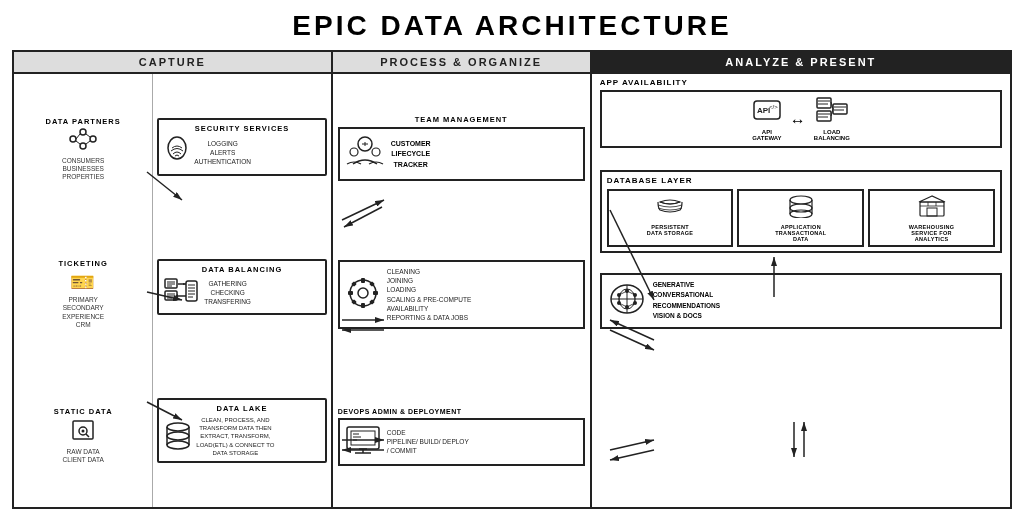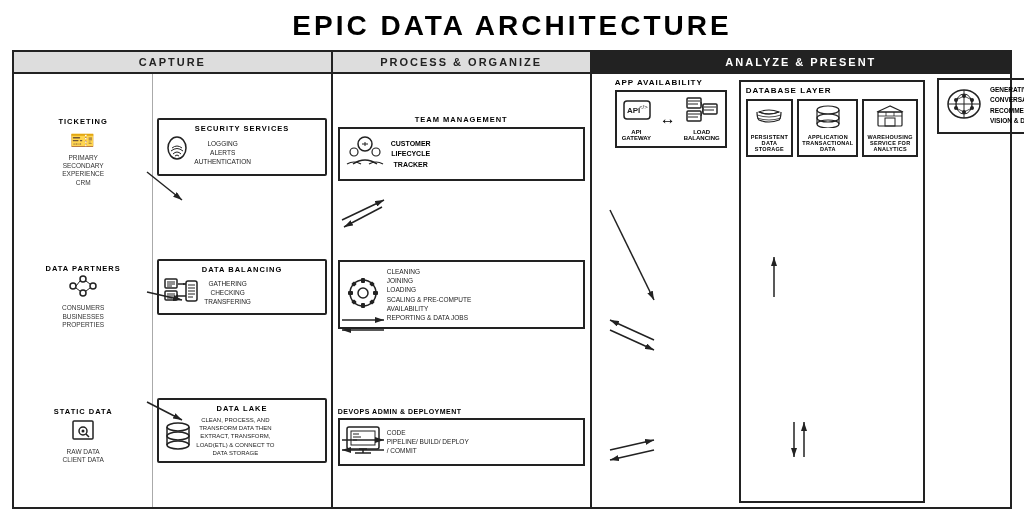--- a/index.html
+++ b/index.html
@@ -149,24 +149,24 @@
       position: relative;
     }
     .big-process-inner {
       display: flex;
       align-items: center;
       gap: 6px;
     }
     
     .analyze-body {
       display: flex;
-      flex-direction: row;
+      flex-direction: column;
       flex: 1;
-      padding: 4px 23px;
-      gap: 12px;
+      padding: 4px 8px;
+      gap: 20px;
     }
     .analyze-top {
       display: flex;
       gap: 6px;
     }
     .section-title {
       font-size: 8px;
       font-weight: 900;
       letter-spacing: 1px;
       margin-bottom: 3px;
@@ -214,29 +214,20 @@
 <div class="outer">
   <div class="main-title">EPIC DATA ARCHITECTURE</div>
 
   <div class="diagram-area">
 
     <div class="col-capture">
       <div class="col-header light">CAPTURE</div>
       <div class="capture-body">
 
         <div class="capture-left">
-
-          <div class="source-block">
-            <div class="source-label">TICKETING</div>
-            <div style="font-size:20px;">🎫</div>
-            <div class="source-sub" style="white-space:pre-line;">PRIMARY
-SECONDARY
-EXPERIENCE
-CRM</div>
-          </div>
 
           <div class="source-block">
             <div class="source-label">DATA PARTNERS</div>
             <div style="font-size:20px;">
               
               <svg width="28" height="22" viewBox="0 0 28 22">
                 <circle cx="4" cy="11" r="3" fill="none" stroke="#222" stroke-width="1.5"></circle>
                 <circle cx="14" cy="4" r="3" fill="none" stroke="#222" stroke-width="1.5"></circle>
                 <circle cx="24" cy="11" r="3" fill="none" stroke="#222" stroke-width="1.5"></circle>
                 <circle cx="14" cy="18" r="3" fill="none" stroke="#222" stroke-width="1.5"></circle>
@@ -245,20 +236,29 @@
                 <line x1="21" y1="13" x2="17" y2="16" stroke="#222" stroke-width="1"></line>
                 <line x1="7" y1="13" x2="11" y2="16" stroke="#222" stroke-width="1"></line>
               </svg>
             </div>
             <div class="source-sub" style="white-space:pre-line;">CONSUMERS
 BUSINESSES
 PROPERTIES</div>
           </div>
 
           <div class="source-block">
+            <div class="source-label">TICKETING</div>
+            <div style="font-size:20px;">🎫</div>
+            <div class="source-sub" style="white-space:pre-line;">PRIMARY
+SECONDARY
+EXPERIENCE
+CRM</div>
+          </div>
+
+          <div class="source-block">
             <div class="source-label">STATIC DATA</div>
             <div>
               <svg width="28" height="24" viewBox="0 0 28 24">
                 <rect x="4" y="3" width="20" height="18" rx="1" fill="none" stroke="#222" stroke-width="1.5"></rect>
                 <circle cx="14" cy="13" r="4" fill="none" stroke="#222" stroke-width="1.5"></circle>
                 <circle cx="14" cy="13" r="1.5" fill="#222"></circle>
                 <line x1="17" y1="16" x2="20" y2="19" stroke="#222" stroke-width="1.5"></line>
               </svg>
             </div>
             <div class="source-sub" style="white-space:pre-line;">RAW DATA
@@ -432,21 +432,21 @@
       <div class="col-header dark">ANALYZE &amp; PRESENT</div>
       <div class="analyze-body">
 
         <div class="analyze-top">
 
           <div style="flex:1;">
             <div class="section-title">APP AVAILABILITY</div>
             <div style="border:2px solid #222;padding:5px;">
               <div style="display:flex;gap:8px;align-items:center;justify-content:center;">
 
-                <div style="display:flex;flex-direction:column;align-items:flex-start;gap:2px;">
+                <div style="display:flex;flex-direction:column;align-items:center;gap:2px;">
                   <div>
                     <svg width="30" height="26" viewBox="0 0 30 26">
                       <rect x="2" y="4" width="26" height="18" rx="3" fill="none" stroke="#222" stroke-width="1.5"></rect>
                       <text x="5" y="16" font-size="8" font-weight="900" fill="#222">API</text>
                       <text x="17" y="12" font-size="6" fill="#222">&lt;/&gt;</text>
                     </svg>
                   </div>
                   <div style="font-size:6px;font-weight:700;text-align:center;">API<br>GATEWAY</div>
                 </div>
 

